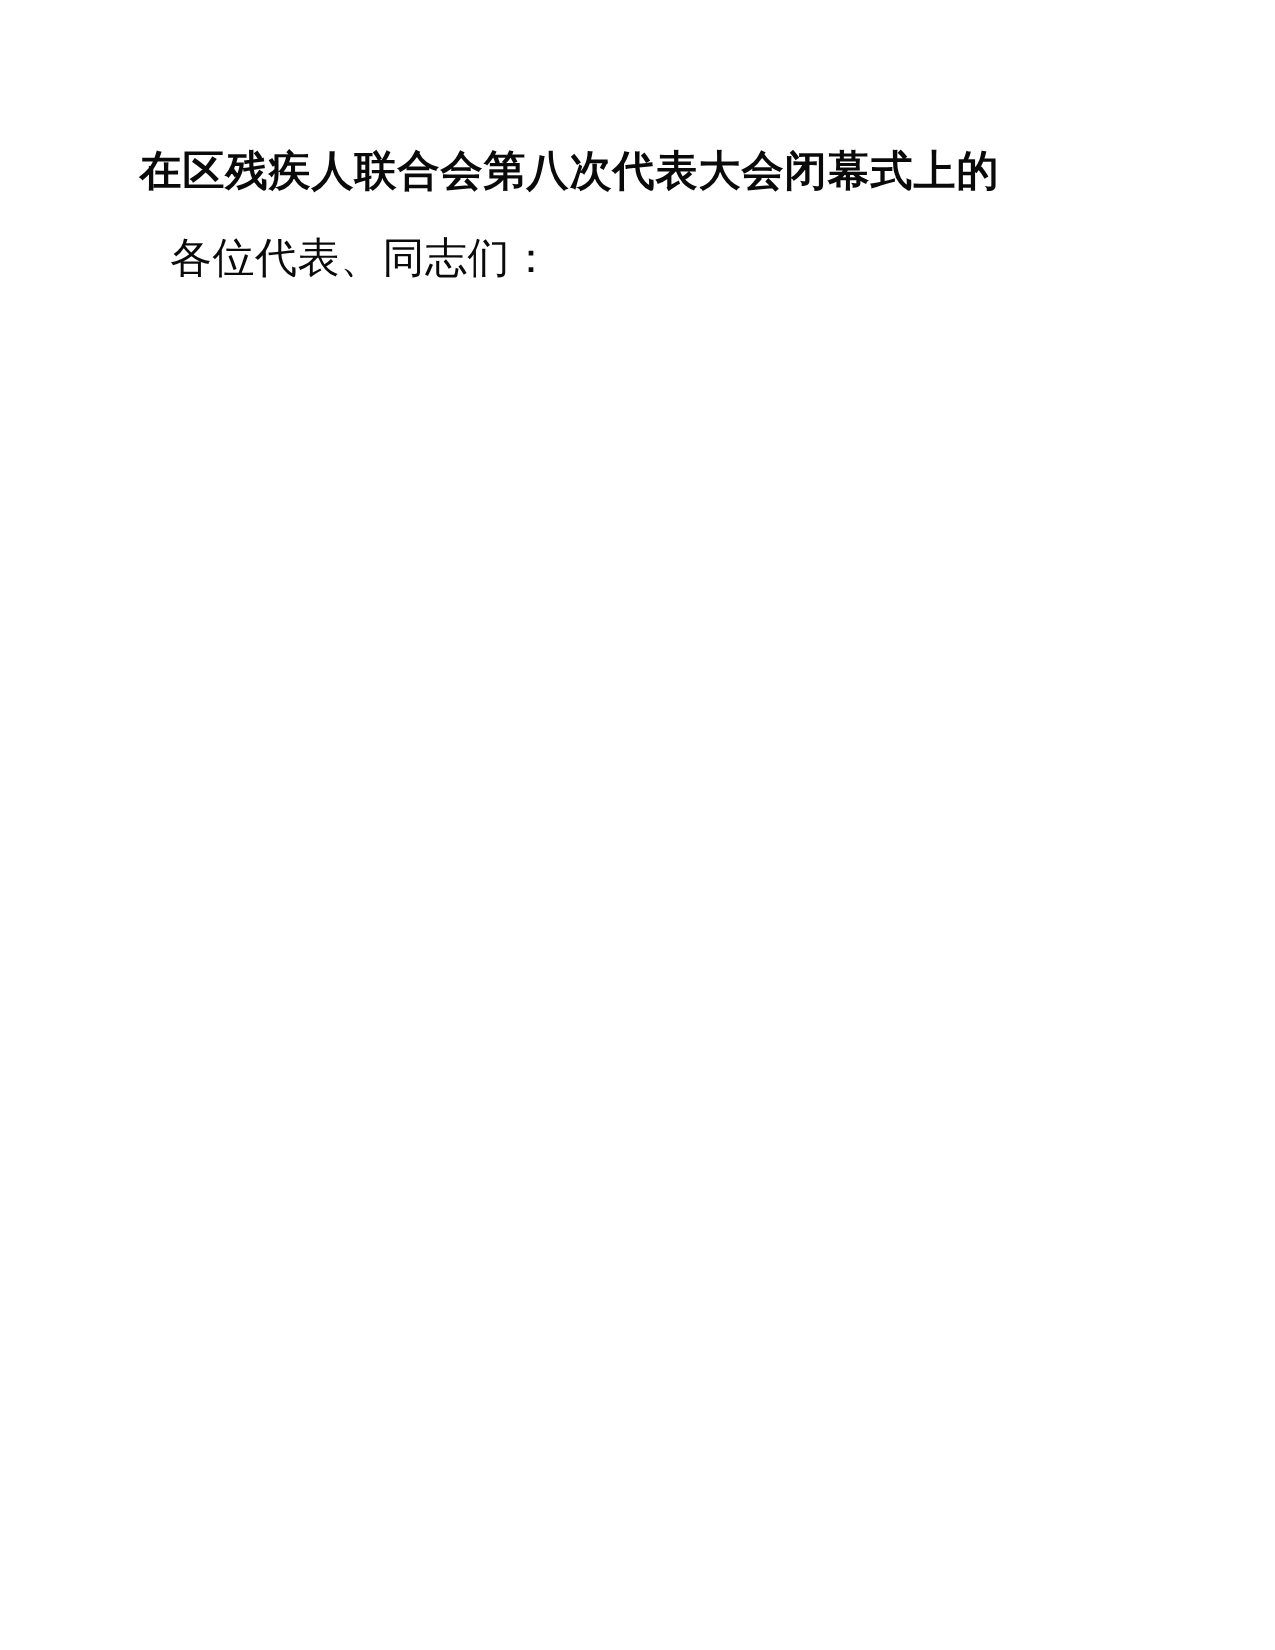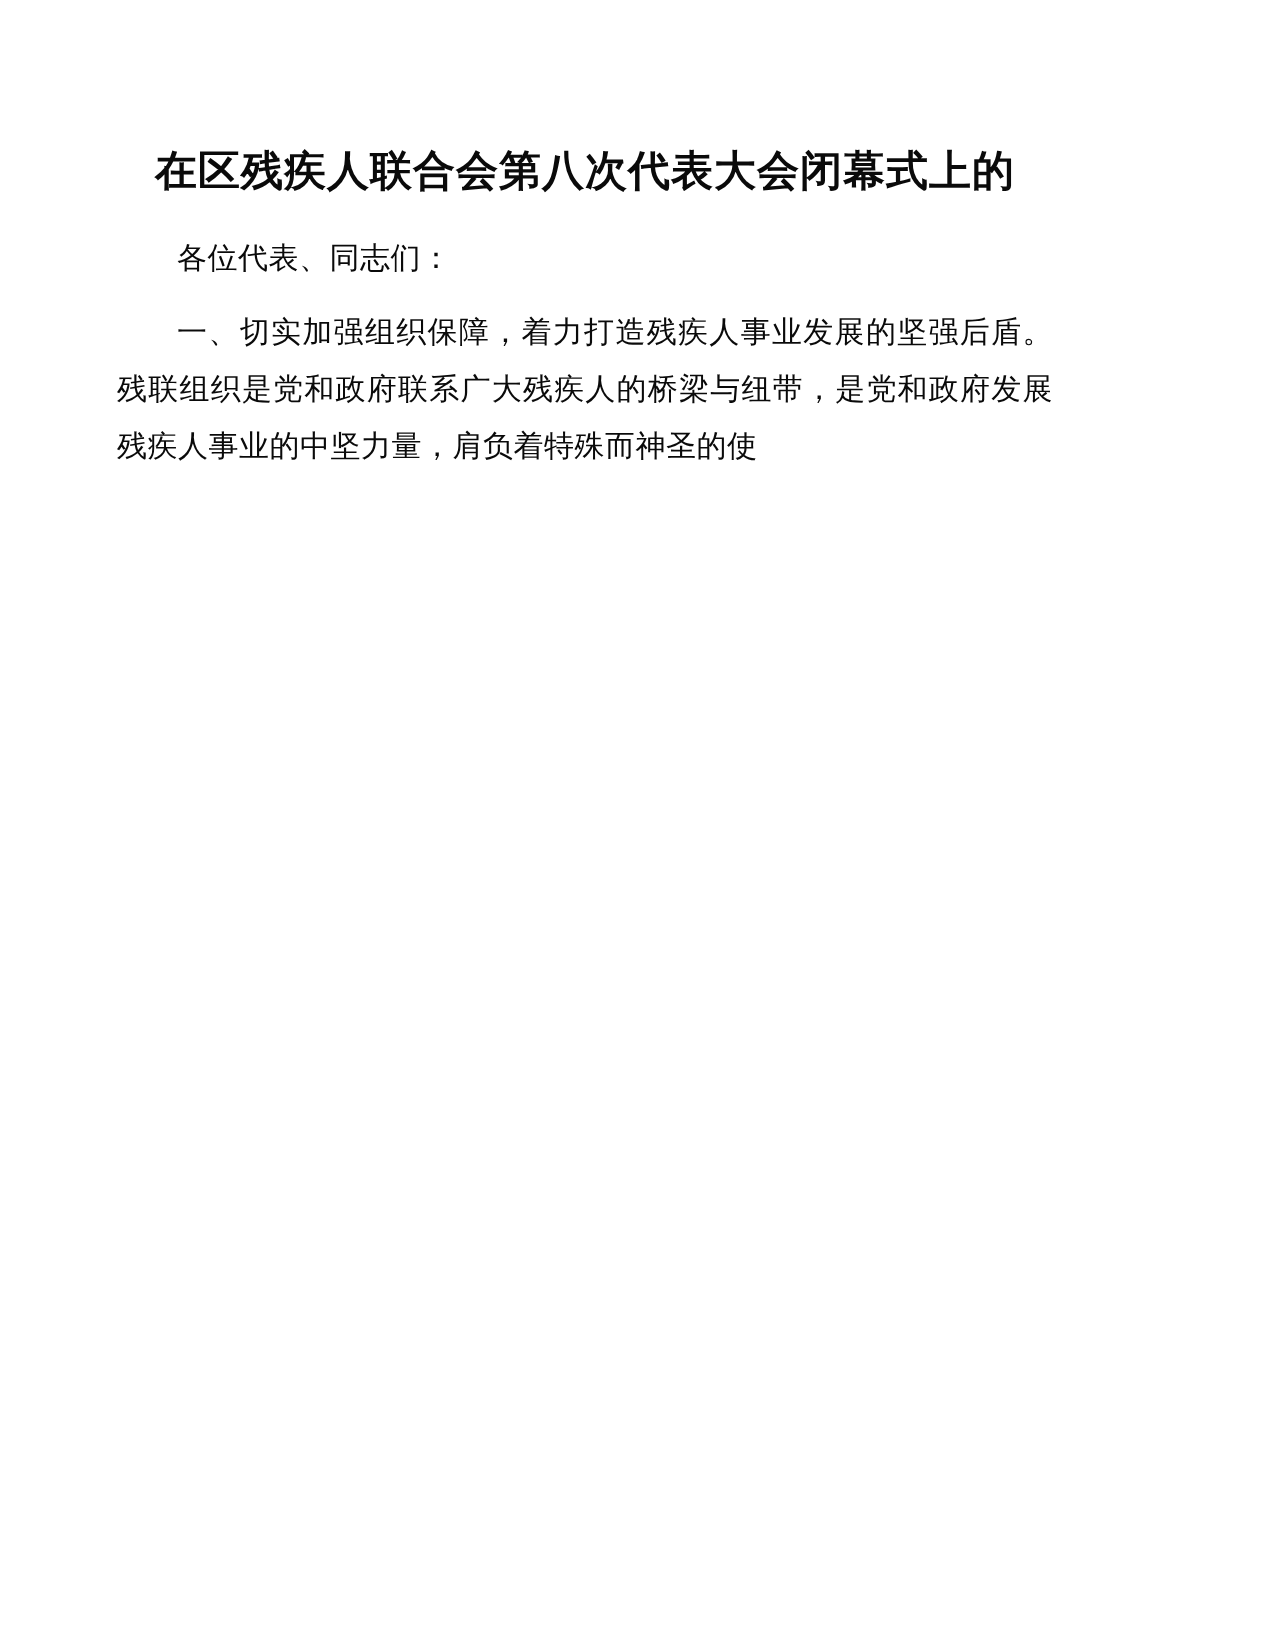--- a/index.html
+++ b/index.html
@@ -7,47 +7,46 @@
     padding: 0;
     background: #ffffff;
   }
   .page {
     position: relative;
     width: 1275px;
     height: 1650px;
     margin: 0 auto;
     background: #ffffff;
     box-sizing: border-box;
-    padding: 138px 222px 0 117px;
+    padding: 138px 222px 0 86px;
     font-family: "Liberation Sans", "DejaVu Sans", sans-serif;
     color: #0a0a0a;
     overflow: hidden;
   }
   .title {
     font-size: 42px;
     font-weight: 700;
     text-align: center;
     line-height: 1.55;
     margin: 0 0 26px 0;
     letter-spacing: 1px;
   }
   .para {
-    font-size: 30px;
+    font-size: 42px;
     line-height: 57px;
     text-align: justify;
     text-indent: 2em;
     margin: 0 0 17px 0;
     letter-spacing: 0.5px;
     word-break: break-all;
   }
 </style>
 </head>
 <body>
 
 <div class="page">
   <h1 class="title">
     <span style="display:block">在区残疾人联合会第八次代表大会闭幕式上的</span>
   </h1>
   <div>
     <p class="para">各位代表、同志们：</p>
-    <p class="para">一、切实加强组织保障，着力打造残疾人事业发展的坚强后盾。残联组织是党和政府联系广大残疾人的桥梁与纽带，是党和政府发展残疾人事业的中坚力量，肩负着特殊而神圣的使</p>
   </div>
 </div>
 
 </body></html>

